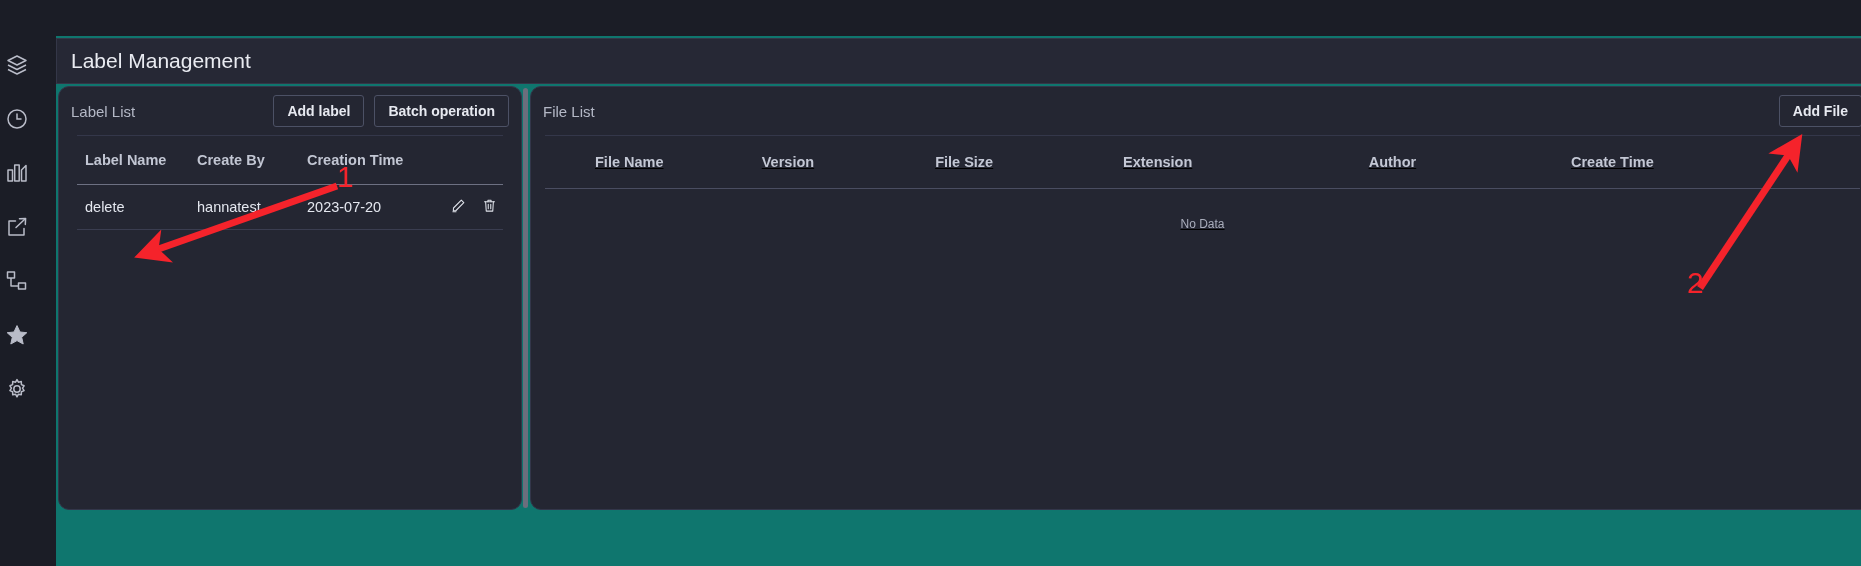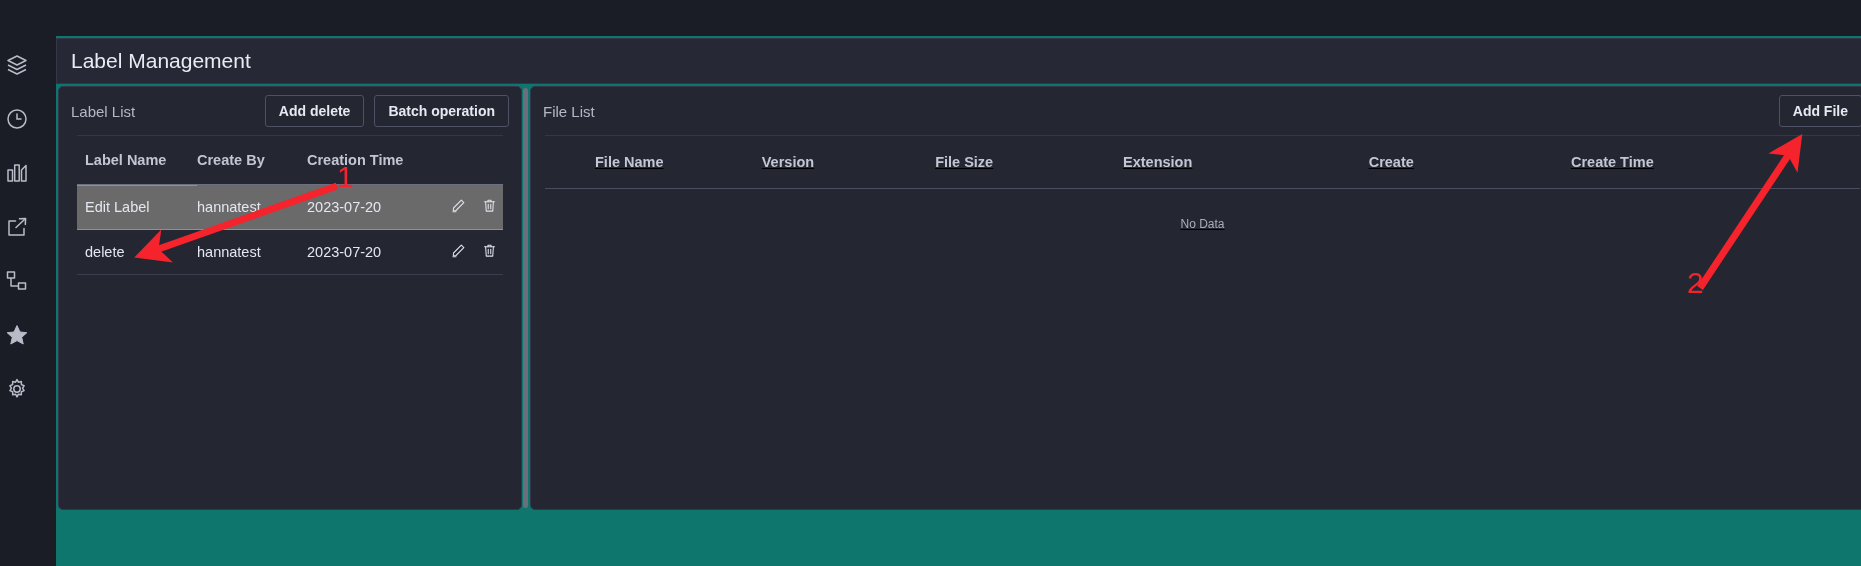--- a/index.html
+++ b/index.html
@@ -56,21 +56,21 @@
     border: 1px solid #343748;
     display: flex; align-items: center;
   }
   .page-title { font-size: 21px; color: #e9ebf1; padding-left: 14px; }
 
   
   .panel {
     position: absolute;
     background: #242632;
     border: 1px solid #33364a;
-    border-radius: 5px;
+    border-radius: 11px;
   }
   .panel-left  { left: 2px;   top: 50px; width: 464px;  height: 424px; }
   .panel-right { left: 474px; top: 50px; width: 1345px; height: 424px; }
 
   .panel-head {
     position: relative; height: 48px;
     display: flex; align-items: center; padding: 0 12px;
   }
   .panel-head-title { font-size: 15px; color: #b4b8c6; }
   .panel-head-actions { margin-left: auto; display: flex; gap: 10px; }
@@ -234,57 +234,36 @@
   <div class="page">
 
     <div class="page-title-bar">
       <div class="page-title">Label Management</div>
     </div>
 
     <div class="panel panel-left">
       <div class="panel-head">
         <div class="panel-head-title">Label List</div>
         <div class="panel-head-actions">
-          <button class="btn">Add delete</button>
+          <button class="btn">Add label</button>
           <button class="btn">Batch operation</button>
         </div>
       </div>
 
       <div class="left-tbl-wrap">
         <table class="tbl">
           <thead>
             <tr>
               <th class="col-name">Label Name</th>
               <th class="col-by">Create By</th>
               <th class="col-time">Creation Time</th>
               <th class="col-act"></th>
             </tr>
           </thead>
           <tbody id="label-rows">
-              <tr class="selected">
-                <td class="col-name">Edit Label</td>
-                <td class="col-by">hannatest</td>
-                <td class="col-time">2023-07-20</td>
-                <td class="col-act"><span class="act-icons">
-                    <span>
-                      <svg viewBox="0 0 24 24" fill="none" stroke="currentColor" stroke-width="1.7" stroke-linecap="round" stroke-linejoin="round">
-                        <path d="M16.5 3.5 L20.5 7.5 L8 20 L3.7 20.3 L4 16 Z"></path>
-                        <path d="M3 22 L8 22"></path>
-                      </svg>
-                    </span>
-                    <span>
-                      <svg viewBox="0 0 24 24" fill="none" stroke="currentColor" stroke-width="1.7" stroke-linecap="round" stroke-linejoin="round">
-                        <path d="M4 6 L20 6"></path>
-                        <path d="M9.5 6 L9.5 3.5 L14.5 3.5 L14.5 6"></path>
-                        <path d="M5.8 6 L6.8 21 L17.2 21 L18.2 6"></path>
-                        <path d="M10 10 L10 17 M14 10 L14 17"></path>
-                      </svg>
-                    </span>
-                  </span></td>
-              </tr>
               <tr>
                 <td class="col-name">delete</td>
                 <td class="col-by">hannatest</td>
                 <td class="col-time">2023-07-20</td>
                 <td class="col-act"><span class="act-icons">
                     <span>
                       <svg viewBox="0 0 24 24" fill="none" stroke="currentColor" stroke-width="1.7" stroke-linecap="round" stroke-linejoin="round">
                         <path d="M16.5 3.5 L20.5 7.5 L8 20 L3.7 20.3 L4 16 Z"></path>
                         <path d="M3 22 L8 22"></path>
                       </svg>
@@ -315,21 +294,21 @@
       </div>
 
       <div class="right-tbl-wrap">
         <table class="ftbl">
           <thead>
             <tr>
               <th class="fc0">File Name</th>
               <th class="fc1">Version</th>
               <th class="fc2">File Size</th>
               <th class="fc3">Extension</th>
-              <th class="fc4">Create</th>
+              <th class="fc4">Author</th>
               <th class="fc5">Create Time</th>
             </tr>
           </thead>
         </table>
         <div class="no-data">No Data</div>
       </div>
     </div>
 
   </div>
 

